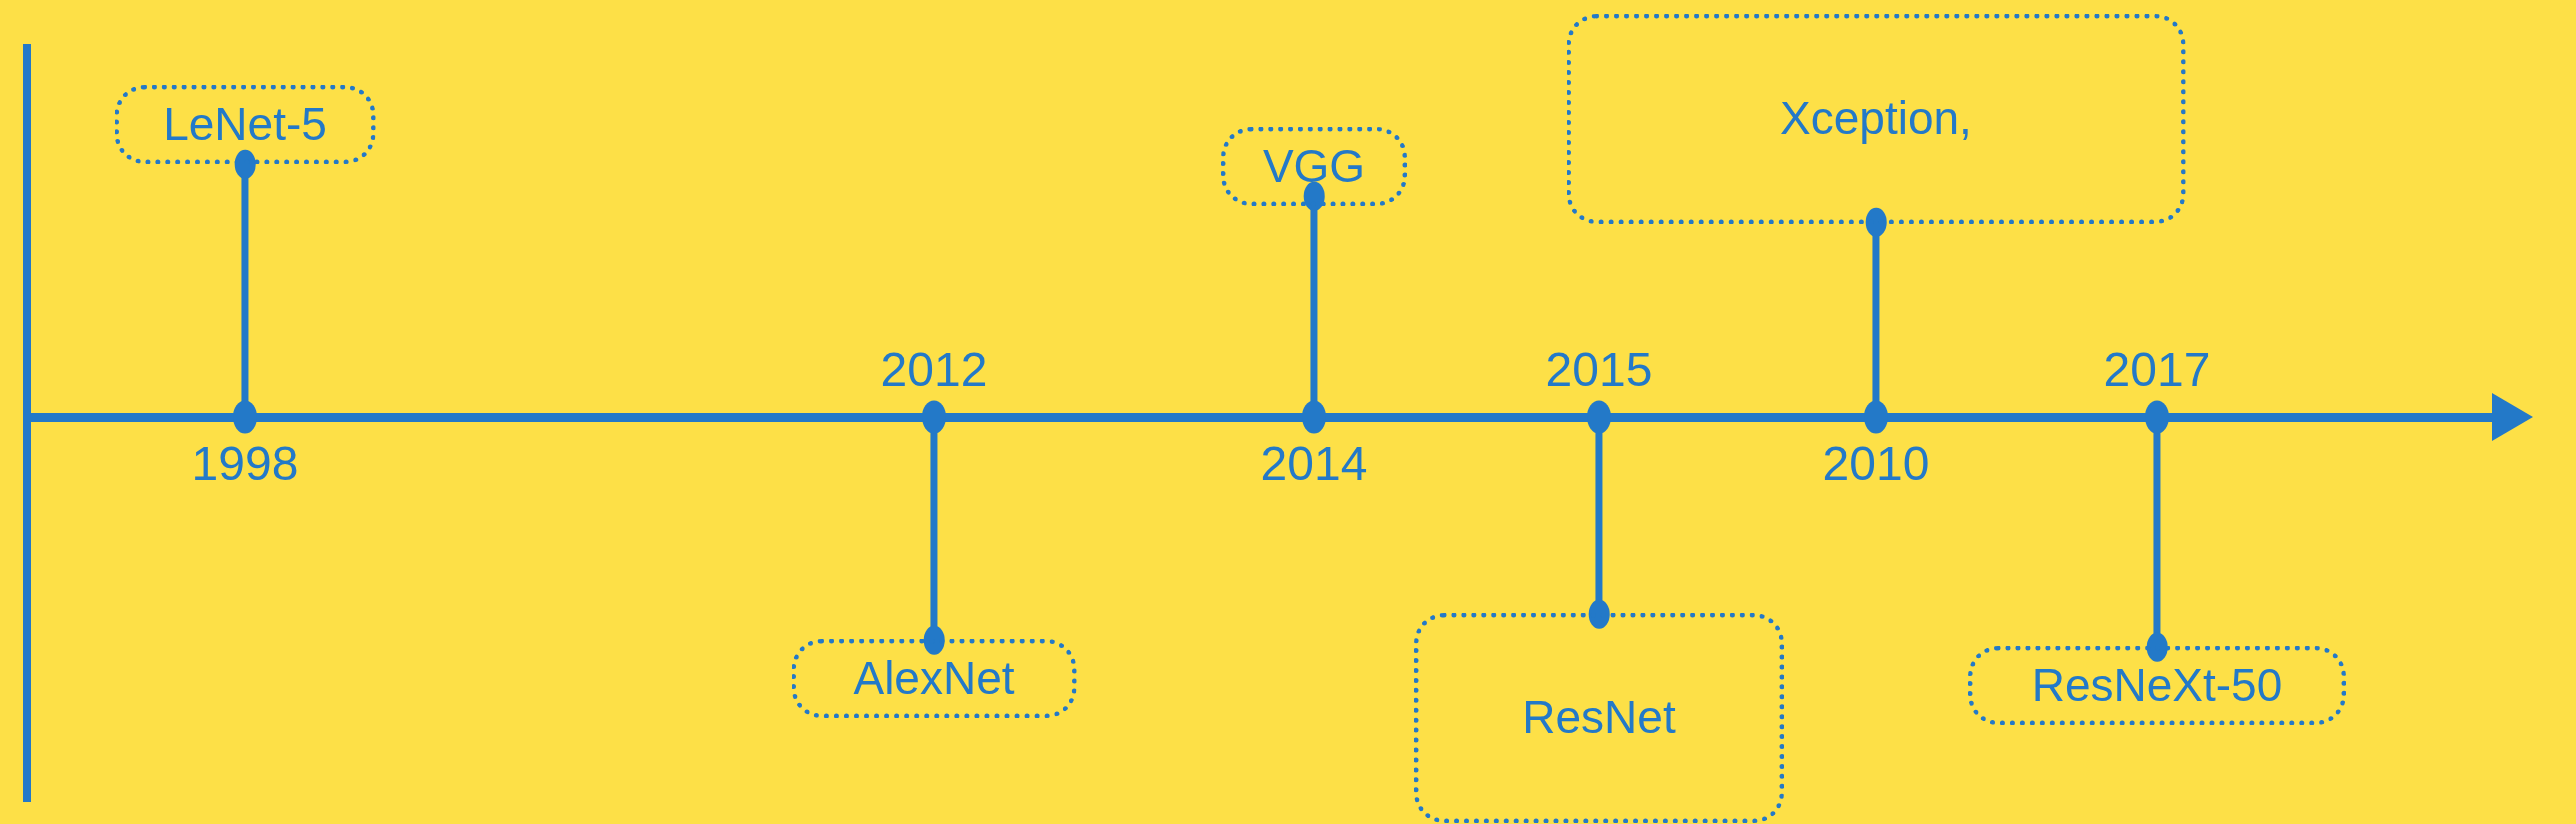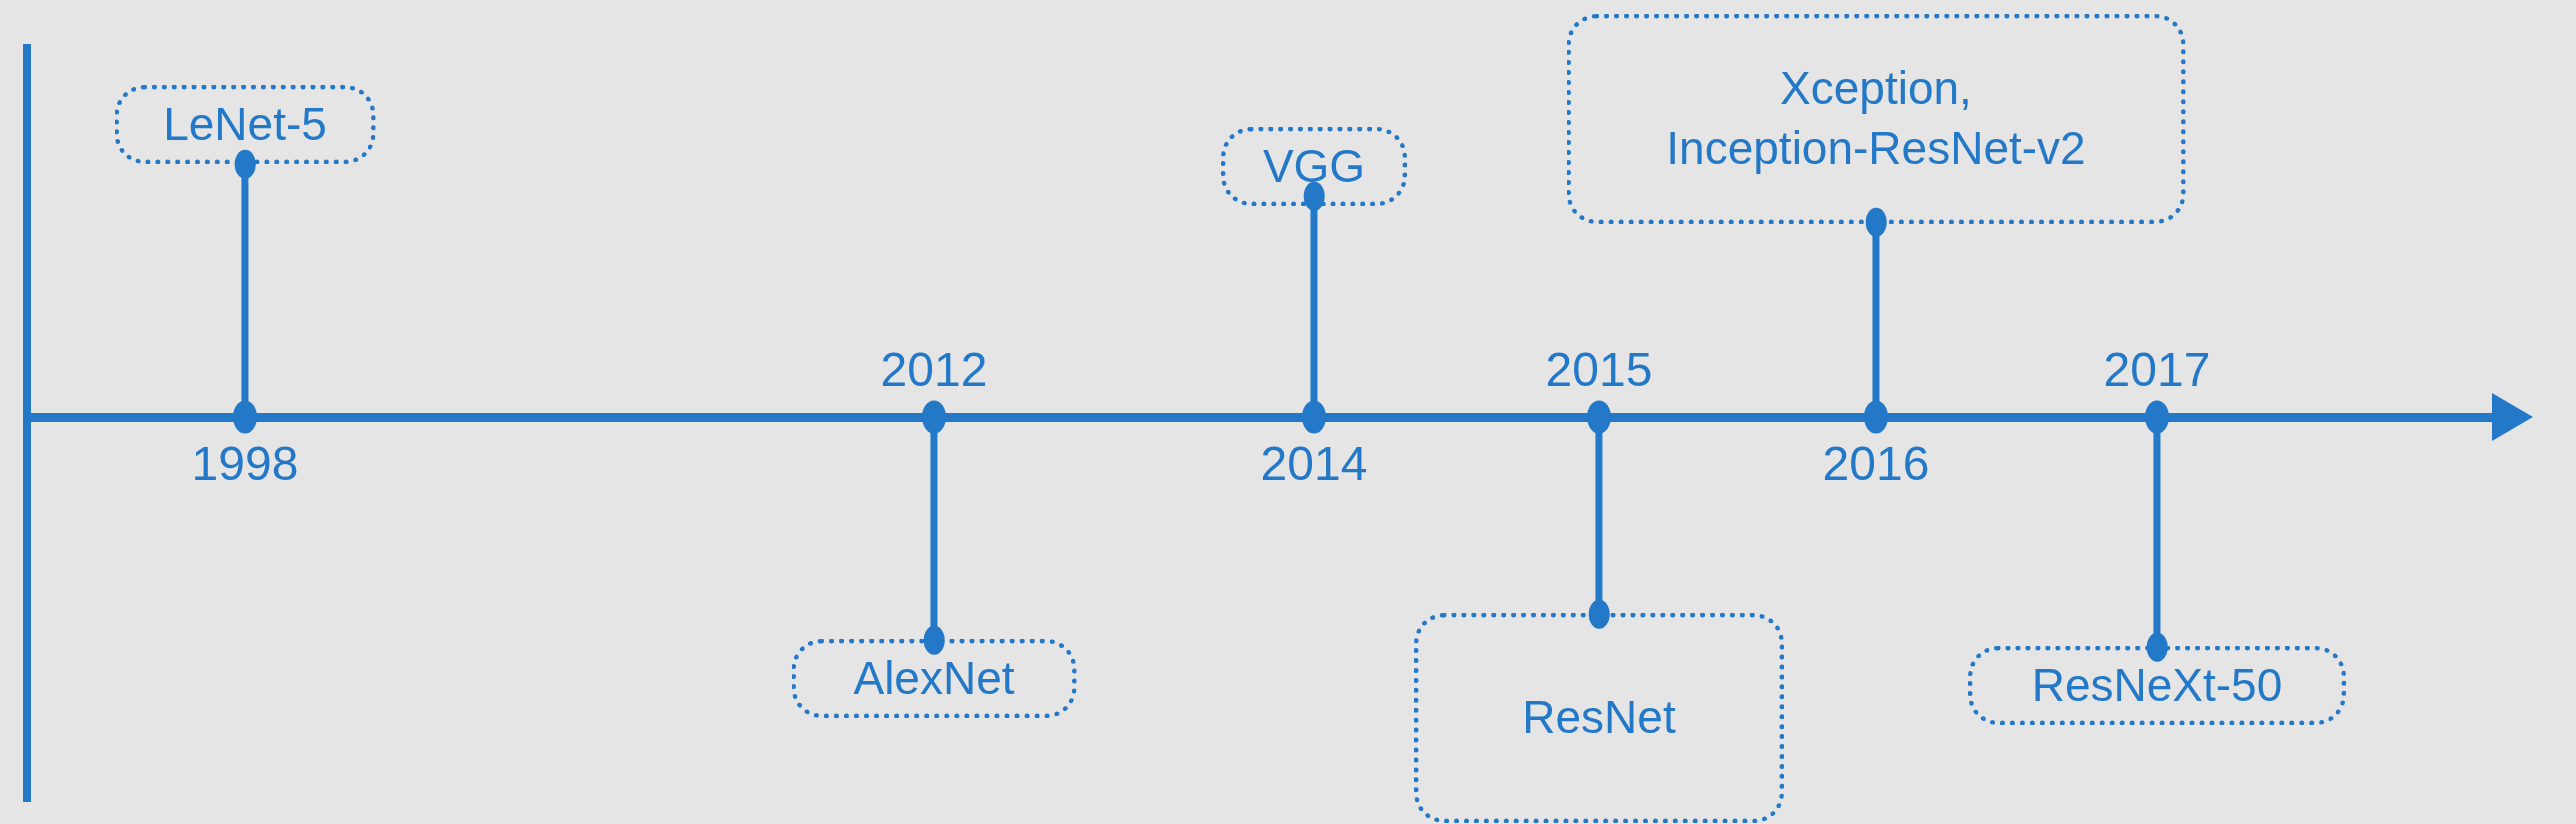--- a/index.html
+++ b/index.html
@@ -7,21 +7,21 @@
     padding: 0;
     background: #ffffff;
   }
   body {
     font-family: "Liberation Sans", sans-serif;
   }
   #canvas {
     position: relative;
     width: 2576px;
     height: 824px;
-    background: #e5e5e5;
+    background: #fde047;
     overflow: hidden;
   }
   
   .v-axis {
     position: absolute;
     background: #2379c8;
   }
   .h-axis {
     position: absolute;
     background: #2379c8;
@@ -131,23 +131,22 @@
   <div class="model-box" style="left:1599px; top:613px; width:370px; height:210px;">
     <span class="line">ResNet</span>
   </div>
   <div class="year-label" style="left:1599px; top:346px;">2015</div>
 
   <div class="stem" style="left:1876px; top:220px; height:198px;"></div>
   <div class="node-dot" style="left:1876px; top:417px;"></div>
   <div class="tip-dot" style="left:1876px; top:222px;"></div>
   <div class="model-box" style="left:1876px; top:14.2px; width:619px; height:210px; max-width:619px;">
     <span class="line">Xception,</span>
-    <span class="line">Inception-ResNet-v2</span>
   </div>
-  <div class="year-label" style="left:1876px; top:440px;">2016</div>
+  <div class="year-label" style="left:1876px; top:440px;">2010</div>
 
   <div class="stem" style="left:2157px; top:417px; height:230px;"></div>
   <div class="node-dot" style="left:2157px; top:417px;"></div>
   <div class="tip-dot" style="left:2157px; top:647px;"></div>
   <div class="model-box" style="left:2157px; top:646px; width:378px; height:79px;">
     <span class="line">ResNeXt-50</span>
   </div>
   <div class="year-label" style="left:2157px; top:346px;">2017</div>
 
 </div>

